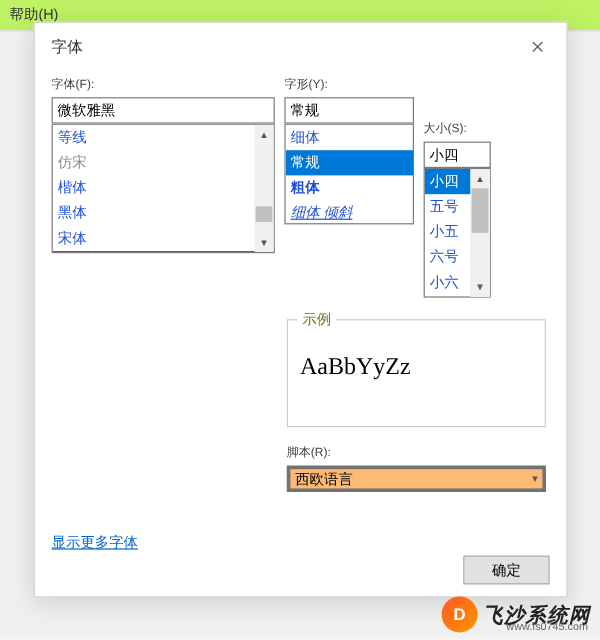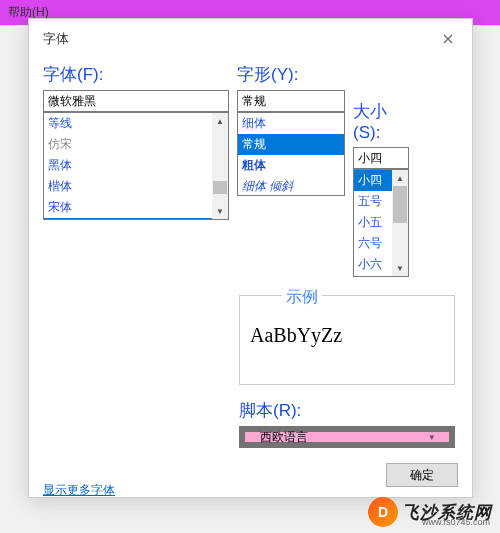--- a/index.html
+++ b/index.html
@@ -1,55 +1,55 @@
 <!DOCTYPE html>
 <html><head>
 <meta charset="utf-8">
 <style>
 * { margin:0; padding:0; box-sizing:border-box; font-family:"Microsoft YaHei","Segoe UI",sans-serif; }
 body { background:#f0f0f0; width:500px; height:533px; overflow:hidden; position:relative; }
-.menu-bar { background:#d946ef; padding:4px 8px; font-size:12px; color:#333; border-bottom:1px solid #ddd; }
+.menu-bar { background:#bef264; padding:4px 8px; font-size:12px; color:#333; border-bottom:1px solid #ddd; }
 .dialog { position:absolute; left:28px; top:18px; width:445px; height:480px; background:#fff; border:1px solid #ccc; box-shadow:0 4px 20px rgba(0,0,0,0.15); }
 .title-bar { display:flex; justify-content:space-between; align-items:center; padding:8px 8px 8px 14px; font-size:13px; color:#333;gap:16px; }
 .close-btn { width:32px; height:24px; display:flex; align-items:center; justify-content:center; cursor:pointer; color:#666; font-size:15px; }
 .content { padding:4px 14px 10px 14px; }
 .row-top { display:flex; gap:8px; }
 .col-font { flex:0 0 186px; }
 .col-style { flex:0 0 108px; }
 .col-size { flex:0 0 56px;margin-top:37px; }
-.field-label { font-size:17px; color:#1d4ed8; margin-bottom:4px; }
+.field-label { font-size:10px; color:#404040; margin-bottom:4px; }
 .text-input { width:100%; height:22px; border:1px solid #7a7a7a; padding:2px 4px; font-size:12px; background:#fff; }
 .listbox { width:100%; border:1px solid #7a7a7a; background:#fff; position:relative; margin-top:0; height:108px; overflow:hidden; }
 .listbox-inner { overflow-y:auto; height:100%; }
 .col-font .listbox { height:108px; }
 .col-style .listbox { height:84px; }
 .col-size .listbox { height:108px; }
 .list-item { font-size:12px; padding:2px 4px; cursor:pointer; white-space:nowrap; color:#1d4ed8; }
 .list-item.gray { color:#888; font-family:"FangSong",serif; }
 .list-item.hei { font-family:"SimHei",sans-serif; }
 .list-item.kai { font-family:"KaiTi",serif; }
 .list-item.song { font-family:"SimSun",serif; }
 .list-item.yahei { font-family:"Microsoft YaHei",sans-serif; }
 .list-item.selected { background:#0078d7; color:#fff; }
 .list-item.thin { font-weight:300; }
 .list-item.bold { font-weight:bold; }
-.list-item.italic { font-style:italic; }
+.list-item.italic { font-style:italic;text-decoration:underline; }
 .list-item.bolditalic { font-weight:bold; font-style:italic; }
 .scrollbar { position:absolute; right:0; top:0; width:16px; height:100%; background:#f0f0f0; display:flex; flex-direction:column; }
 .sb-btn { height:16px; background:#f0f0f0; display:flex; align-items:center; justify-content:center; font-size:8px; color:#555; cursor:pointer; }
 .sb-track { flex:1; background:#f0f0f0; position:relative; }
 .sb-thumb { position:absolute; left:1px; right:1px; background:#c1c1c1; }
 .col-font .sb-thumb { top:70%; height:18%; }
 .col-size .sb-thumb { top:0; height:50%; }
 .preview-fieldset { border:1px solid #ccc; margin-top:18px; padding:10px; position:relative; height:90px; margin-left:196px; width:216px; }
-.preview-legend { position:absolute; top:-9px; left:8px; background:#fff; padding:0 4px; font-size:16px; color:#3b82f6;margin-left:34px; }
+.preview-legend { position:absolute; top:-9px; left:8px; background:#fff; padding:0 4px; font-size:12px; color:#4d7c0f; }
 .preview-text { font-family:"Microsoft YaHei"; font-size:20px; color:#000; margin-top:18px; }
 .script-section { margin-top:14px; margin-left:196px; width:216px; }
 .select-wrap { position:relative; }
-.select-box { width:100%; height:22px; border:6px solid #737373; background:#f9a8d4; padding:2px 15px; font-size:12px; display:flex; justify-content:space-between; align-items:center; cursor:pointer; }
+.select-box { width:100%; height:22px; border:3px solid #737373; background:#fdba74; padding:2px 4px; font-size:12px; display:flex; justify-content:space-between; align-items:center; cursor:pointer; }
 .select-arrow { font-size:9px; color:#555; }
 .more-fonts { margin-top:34px; font-size:12px; color:#0066cc; text-decoration:underline; cursor:pointer; display:inline-block; }
 .button-row { position:absolute; bottom:10px; right:14px; display:flex; gap:8px; }
 .btn { min-width:72px; height:24px; border:1px solid #adadad; background:#e1e1e1; font-size:12px; cursor:pointer; padding:2px 10px; }
 .watermark { position:absolute; right:8px; bottom:6px; display:flex; align-items:center; gap:4px; pointer-events:none; }
 .wm-icon { width:30px; height:30px; background:linear-gradient(135deg,#ff5722,#ff9800); border-radius:50%; display:flex; align-items:center; justify-content:center; color:#fff; font-weight:bold; font-size:14px; }
 .wm-text { font-size:17px; font-weight:bold; color:#222; font-style:italic; letter-spacing:1px; }
 .wm-sub { font-size:9px; color:#666; position:absolute; bottom:-3px; right:2px; }
 </style>
 </head>
@@ -72,22 +72,22 @@
   <div class="content">
     <div class="row-top">
 
       <div class="col-font">
         <div class="field-label">字体(F):</div>
         <input class="text-input" value="微软雅黑" style="">
         <div class="listbox">
           <div class="listbox-inner">
             <div class="list-item">等线</div>
             <div class="list-item gray">仿宋</div>
+            <div class="list-item kai">楷体</div>
             <div class="list-item hei">黑体</div>
-            <div class="list-item kai">楷体</div>
             <div class="list-item song">宋体</div>
             <div class="list-item yahei selected">微软雅黑</div>
 
           </div>
           <div class="scrollbar">
             <div class="sb-btn">▲</div>
             <div class="sb-track">
                 <div class="sb-thumb"></div>
               </div>
             <div class="sb-btn">▼</div>

